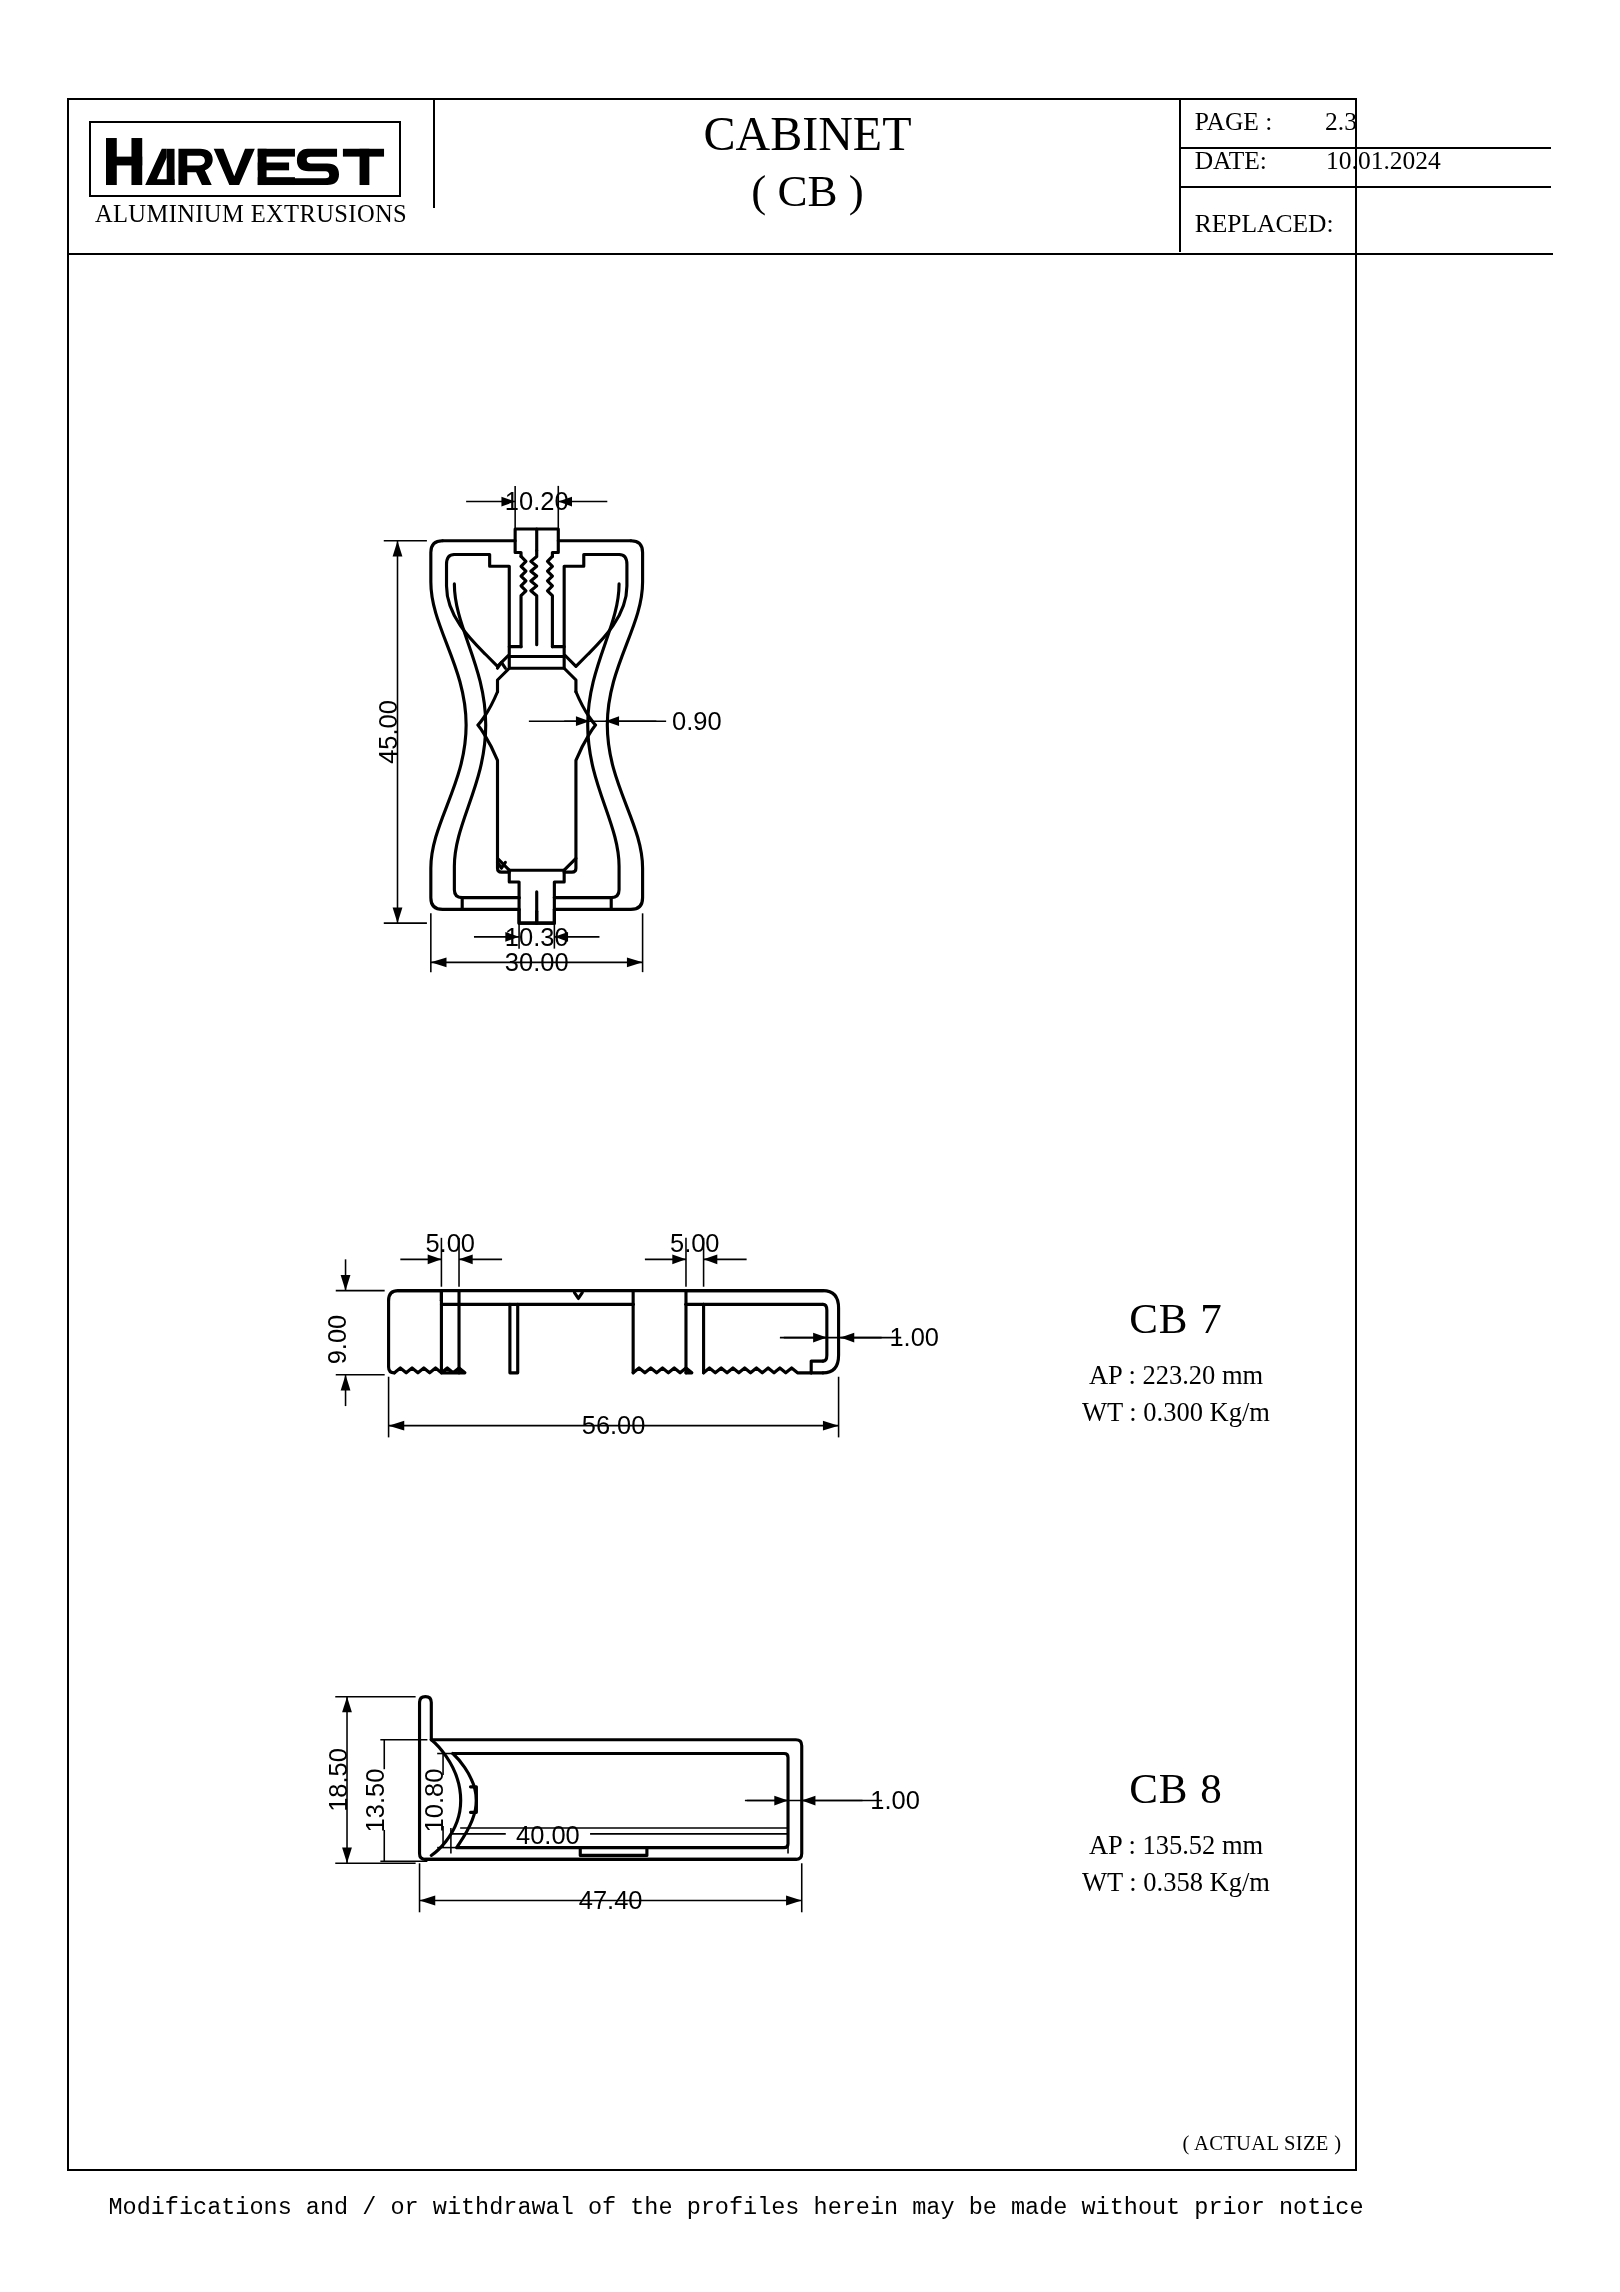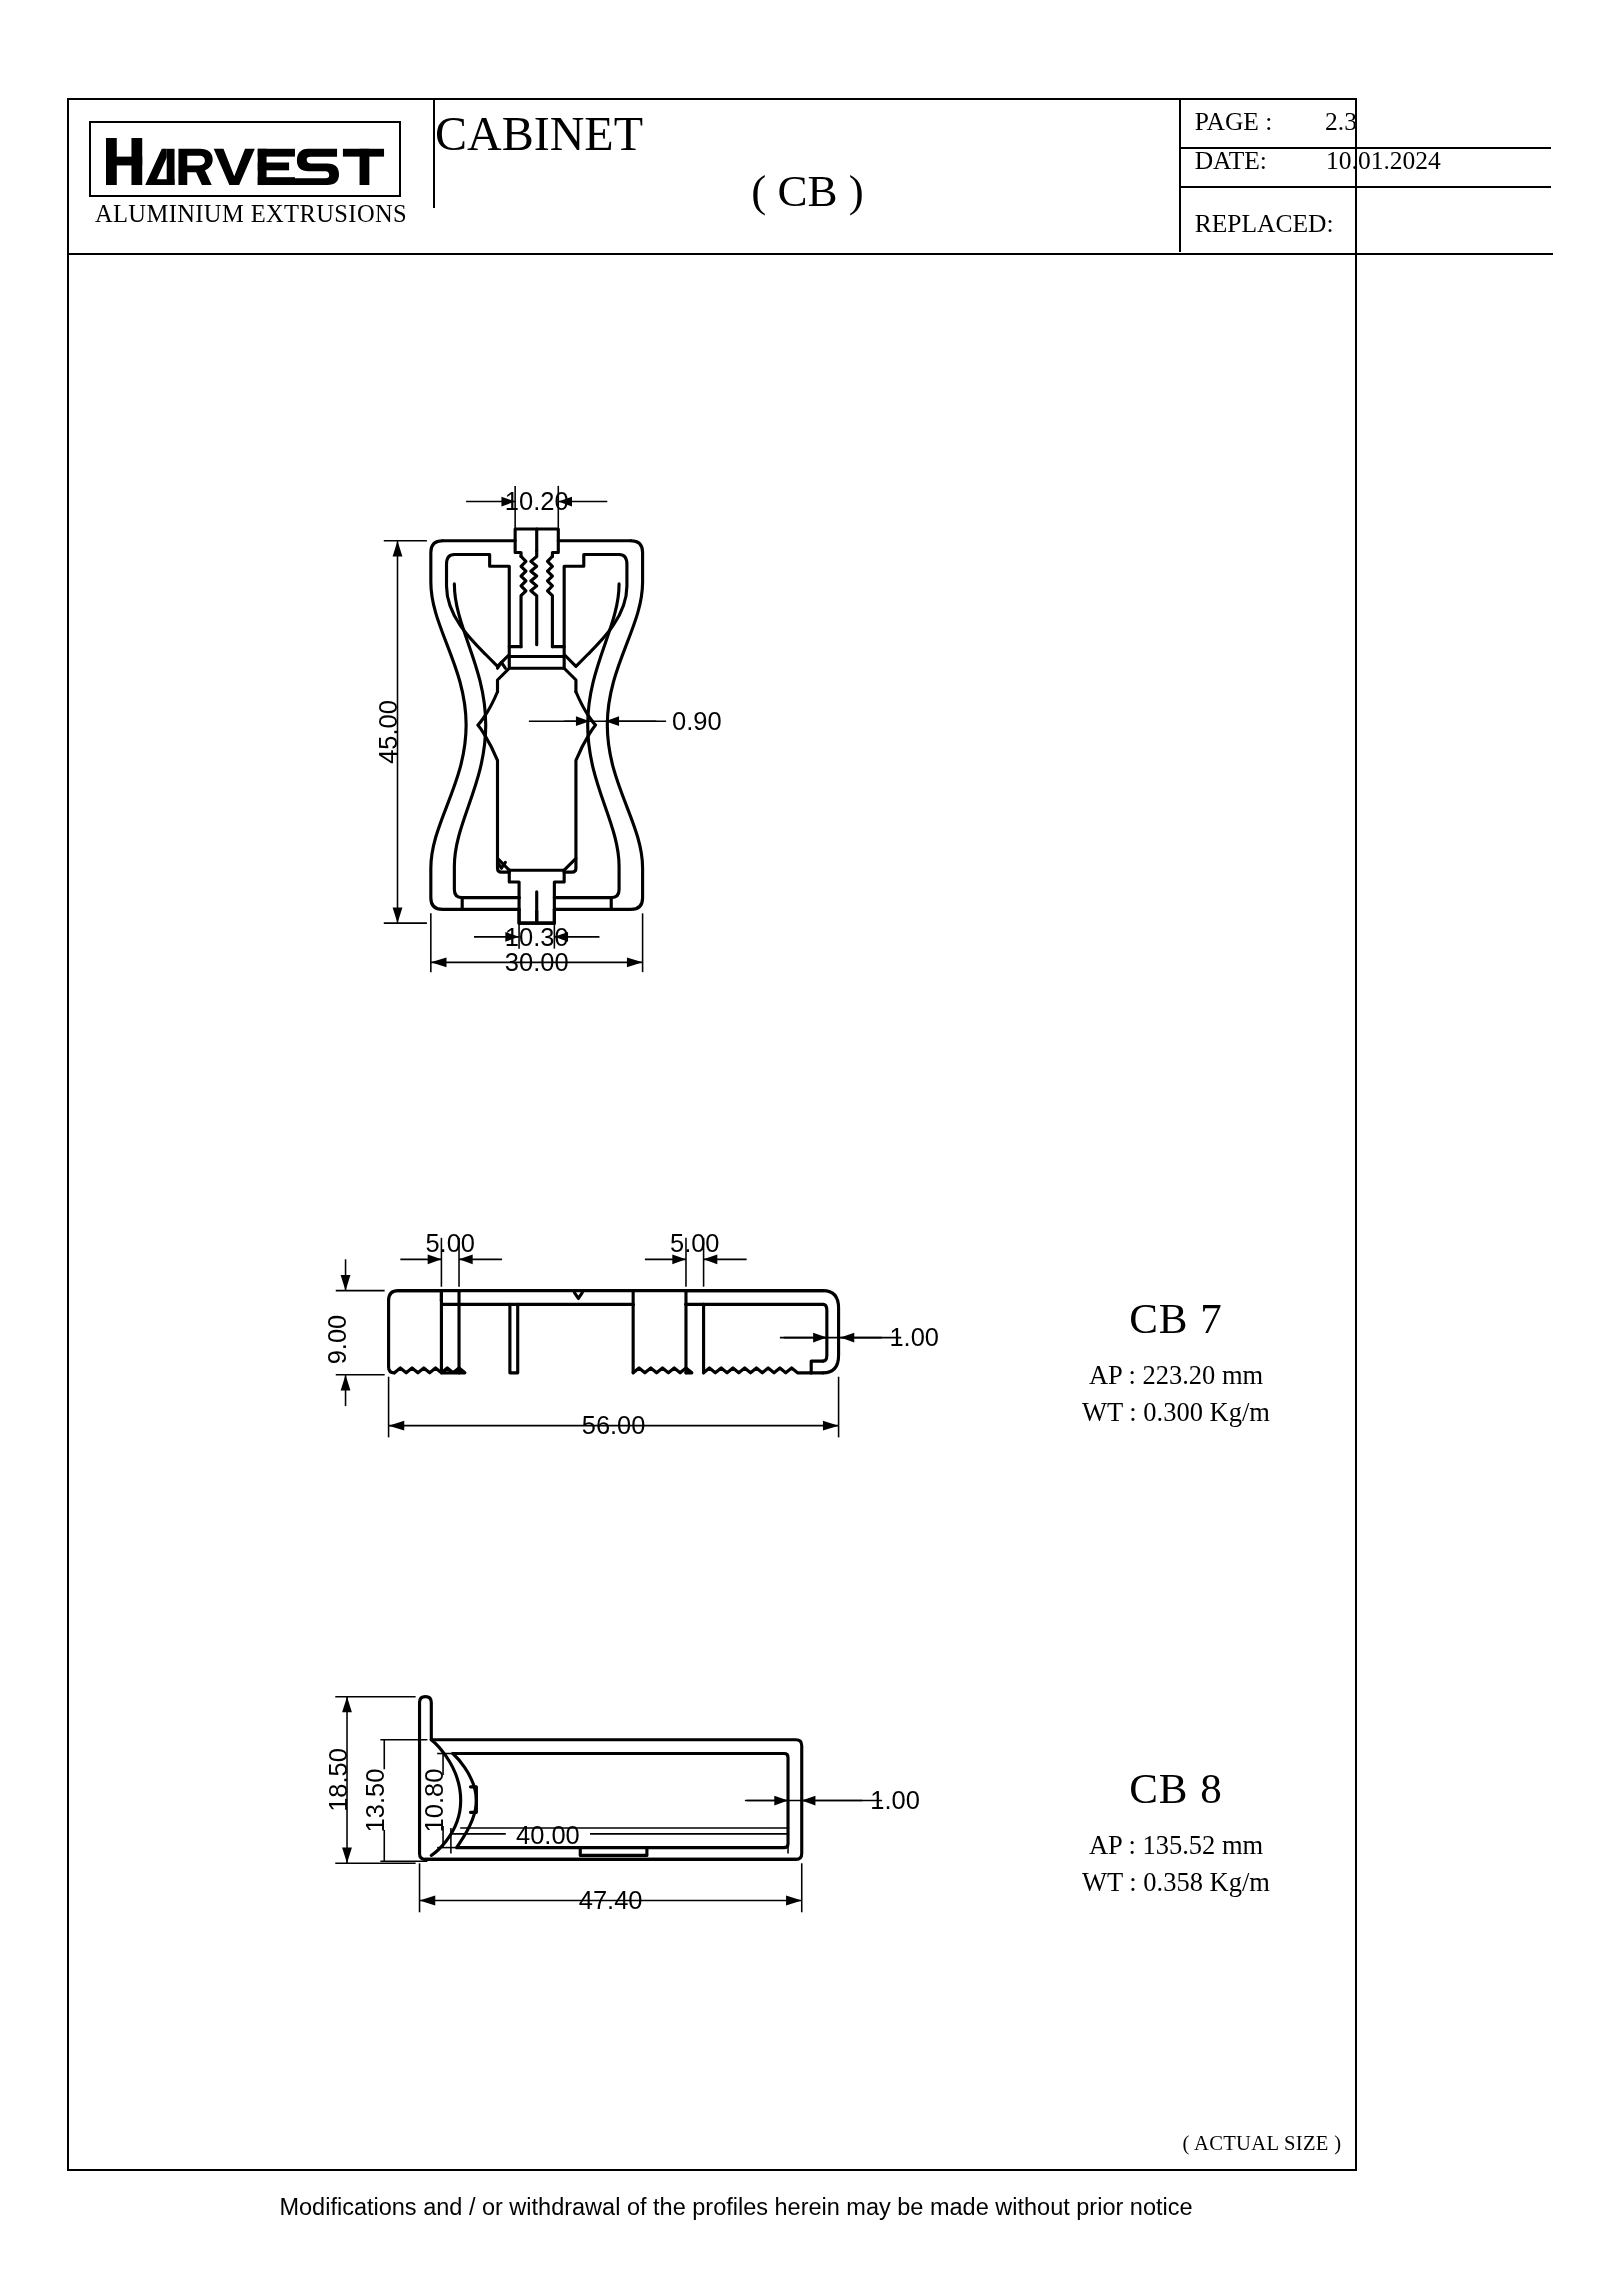--- a/index.html
+++ b/index.html
@@ -74,21 +74,21 @@
     position: absolute;
     left: 368px;
     top: 0;
     width: 745px;
     height: 154px;
   }
   .title-main {
     position: absolute;
     left: 0; right: 0;
     top: 7.8px;
-    text-align: left;
+    text-align: center;
     font-size: 48px;
     font-family: "Liberation Serif", serif;
   }
   .title-sub {
     position: absolute;
     left: 0; right: 0;
     top: 67px;
     text-align: center;
     font-size: 45px;
     font-family: "Liberation Serif", serif;
@@ -153,21 +153,21 @@
     font-family: "Liberation Serif", serif;
     letter-spacing: 0.3px;
   }
   .footer-note {
     position: absolute;
     left: 0;
     width: 1472px;
     top: 2194px;
     text-align: center;
     font-size: 23.5px;
-    font-family: Liberation Sans, sans-serif;
+    font-family: Liberation Mono, monospace;
   }
 
   svg { display: block; }
   svg text {
     font-family: "Liberation Sans", sans-serif;
     fill: #000;
   }
 </style>
 </head>
 <body>

